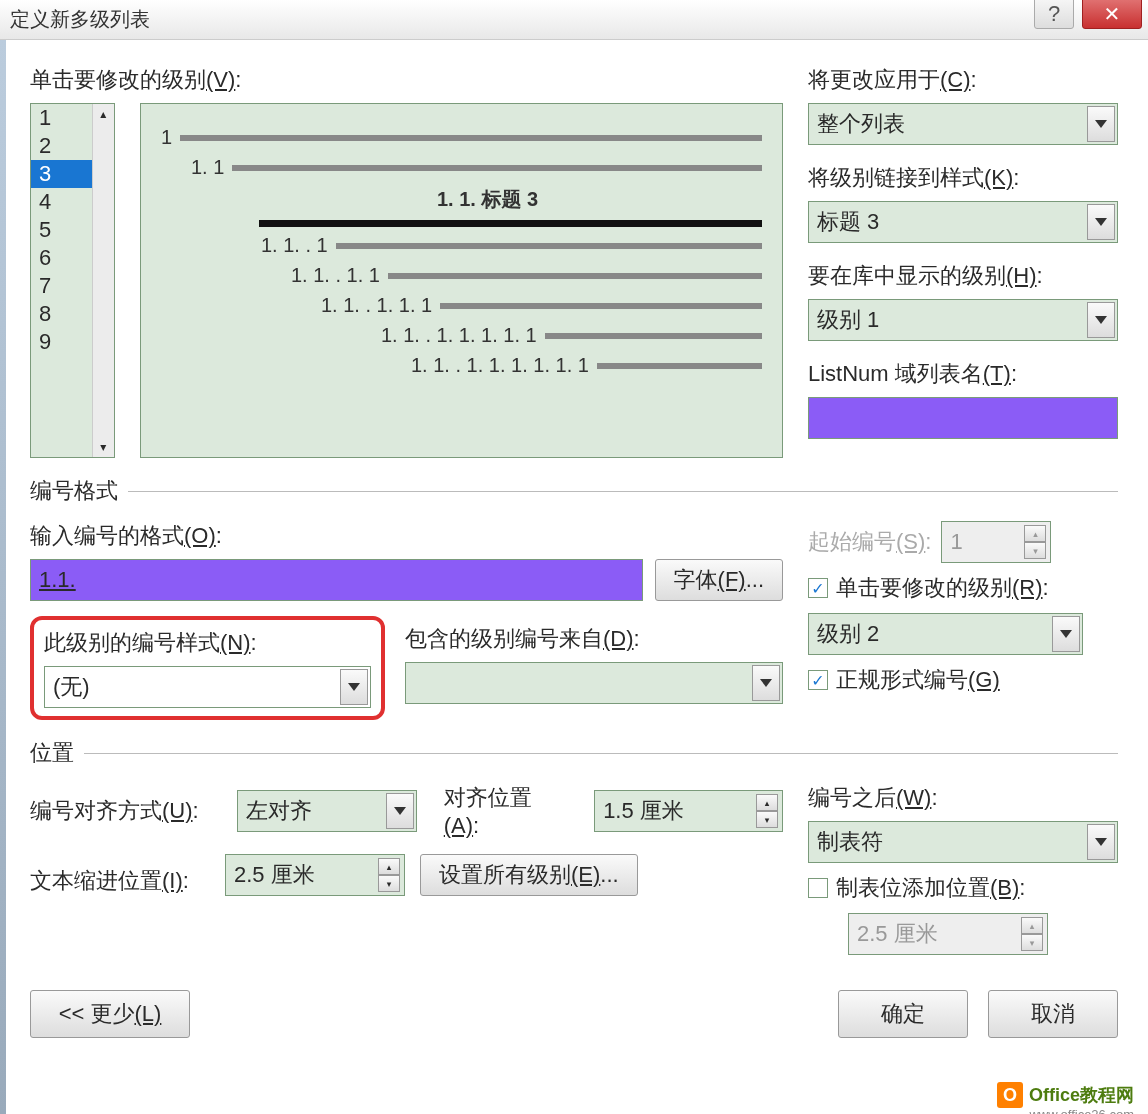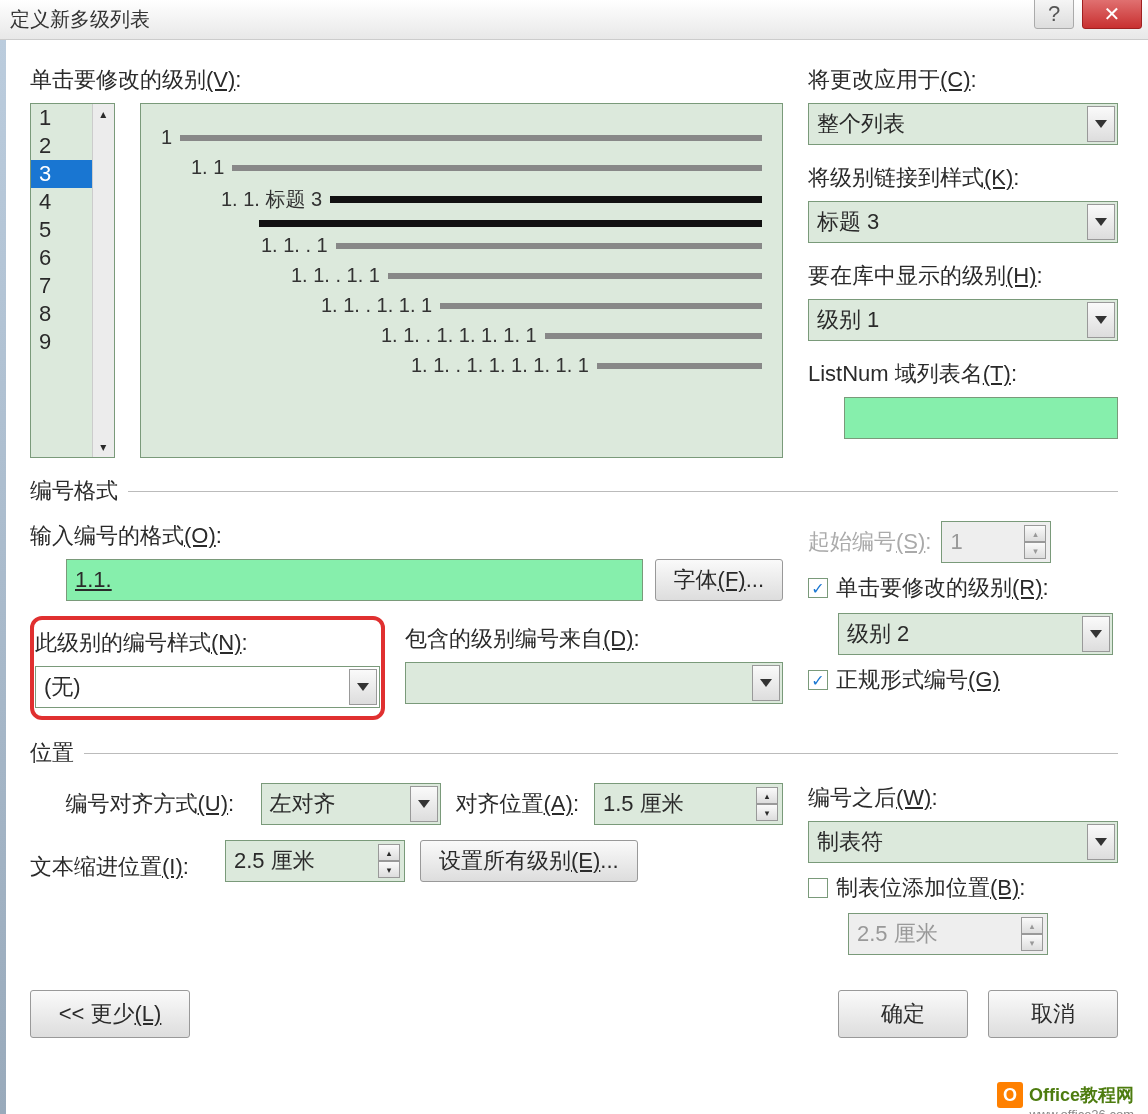--- a/index.html
+++ b/index.html
@@ -19,36 +19,36 @@
 .level-items { width:62px; background:#dce9dc; overflow:hidden;}
 .level-items div { padding:1px 8px; font-size:22px; cursor:pointer;}
 .level-items div.selected { background:#1976d2; color:#fff; }
 .level-scroll { width:23px; background:#ececec; display:flex; flex-direction:column; justify-content:space-between; border-left:1px solid #ccc;}
 .level-scroll span { font-size:12px; text-align:center; padding:3px 0;}
 .preview { flex:1; height:355px; border:1px solid #7a9a7a; background:#dce9dc; padding:15px 20px; font-size:20px; color:#333; overflow:hidden;}
 .preview .pline { display:flex; align-items:center; margin:7px 0;}
 .preview .pnum { white-space:nowrap; margin-right:8px;}
 .preview .bar { height:6px; background:#888; flex:1;}
 .preview .bar.dark { background:#111; height:7px;}
-.preview .lvl3 { font-weight:normal; }
+.preview .lvl3 { font-weight:bold;flex-direction:column; }
 .combo { height:42px; border:1px solid #7a9a7a; background:#dce9dc; display:flex; align-items:center; padding:0 8px; position:relative; font-size:22px;}
 .combo .arrow { position:absolute; right:2px; top:2px; bottom:2px; width:28px; background:linear-gradient(#fafafa,#ddd); border:1px solid #999; display:flex; align-items:center; justify-content:center;}
 .combo .arrow::after { content:""; border-left:6px solid transparent; border-right:6px solid transparent; border-top:8px solid #333;}
-.textfield { height:42px; border:1px solid #7a9a7a; background:#86efac; padding:0 8px; font-size:22px; display:flex; align-items:center;margin-left:36px;}
+.textfield { height:42px; border:1px solid #7a9a7a; background:#8b5cf6; padding:0 8px; font-size:22px; display:flex; align-items:center;}
 .btn { height:42px; border:1px solid #999; background:linear-gradient(#fafafa,#ddd); display:inline-flex; align-items:center; justify-content:center; padding:0 18px; font-size:22px; cursor:pointer; border-radius:3px;}
 fieldset { border:none; border-top:1px solid #bbb; padding:15px 0 0 0; margin:18px 0 0 0;}
 fieldset legend { padding:0 10px 0 0; font-size:22px;}
 .spinner { display:flex; border:1px solid #7a9a7a; height:42px; background:#dce9dc; align-items:center; padding:0 4px 0 8px; font-size:22px;}
 .spinner.disabled { background:#eee; color:#999;}
 .spin-btns { display:flex; flex-direction:column; margin-left:auto;}
 .spin-btns div { width:22px; height:17px; background:linear-gradient(#fafafa,#ddd); border:1px solid #999; display:flex; align-items:center; justify-content:center; font-size:9px;}
 .checkbox-row { display:flex; align-items:center; gap:8px; margin:10px 0; font-size:22px;}
 .checkbox { width:20px; height:20px; border:1px solid #7a9a7a; background:#fff; display:inline-flex; align-items:center; justify-content:center; font-size:16px; color:#1976d2;}
 .checkbox.unchecked::after{content:"";}
-.red-border { border:4px solid #e03030; border-radius:12px; padding:8px 1px; margin-top:15px;}
+.red-border { border:4px solid #e03030; border-radius:12px; padding:8px 10px; margin-top:15px;}
 .disabled-text { color:#aaa;}
 .footer { display:flex; justify-content:space-between; align-items:center; margin-top:25px; padding-top:10px;}
 .footer .btn { width:130px; height:48px;}
 .watermark { position:absolute; right:14px; bottom:6px; font-size:18px; display:flex; align-items:center; gap:6px; color:#ff8000;}
 .watermark .o { width:26px; height:26px; background:#ff8000; color:#fff; font-weight:bold; display:flex; align-items:center; justify-content:center; border-radius:3px;}
 .watermark .txt1 { color:#4d7c0f; font-weight:bold;}
 .watermark .sub { position:absolute; right:0; bottom:-14px; font-size:13px; color:#888;}
 .leftstrip { position:absolute; left:0; top:40px; bottom:0; width:6px; background:linear-gradient(#bcd,#9ab);}
 </style>
 </head>
@@ -188,37 +188,37 @@
               <div class="spin-btns">
                 <div>▴</div>
                 <div>▾</div>
               </div>
             </div>
         </div>
         <div class="checkbox-row">
           <span class="checkbox">✓</span>
           <span><span>单击要修改的级别</span><span class="u">(R)</span>:</span>
         </div>
-        <div class="combo" style="margin-left:30px; width:275px;">
+        <div class="combo" style="width:275px;">
             <span>级别 2</span>
             <div class="arrow"></div>
           </div>
         <div class="checkbox-row">
           <span class="checkbox">✓</span>
           <span><span>正规形式编号</span><span class="u">(G)</span></span>
         </div>
       </div>
     </div>
   </fieldset>
 
   <fieldset>
     <legend>位置</legend>
     <div class="row">
       <div class="col-left">
-        <div class="row" style="align-items:center; gap:15px; margin-bottom:15px;justify-content:flex-end;">
+        <div class="row" style="align-items:center; gap:27px; margin-bottom:15px;">
           <span style="width:180px"><span>编号对齐方式</span><span class="u">(U)</span>:</span>
           <div class="combo" style="width:180px">
               <span>左对齐</span>
               <div class="arrow"></div>
             </div>
           <span><span>对齐位置</span><span class="u">(A)</span>:</span>
           <div class="spinner" style="width:189px">
               <span>1.5 厘米</span>
               <div class="spin-btns">
                 <div>▴</div>

